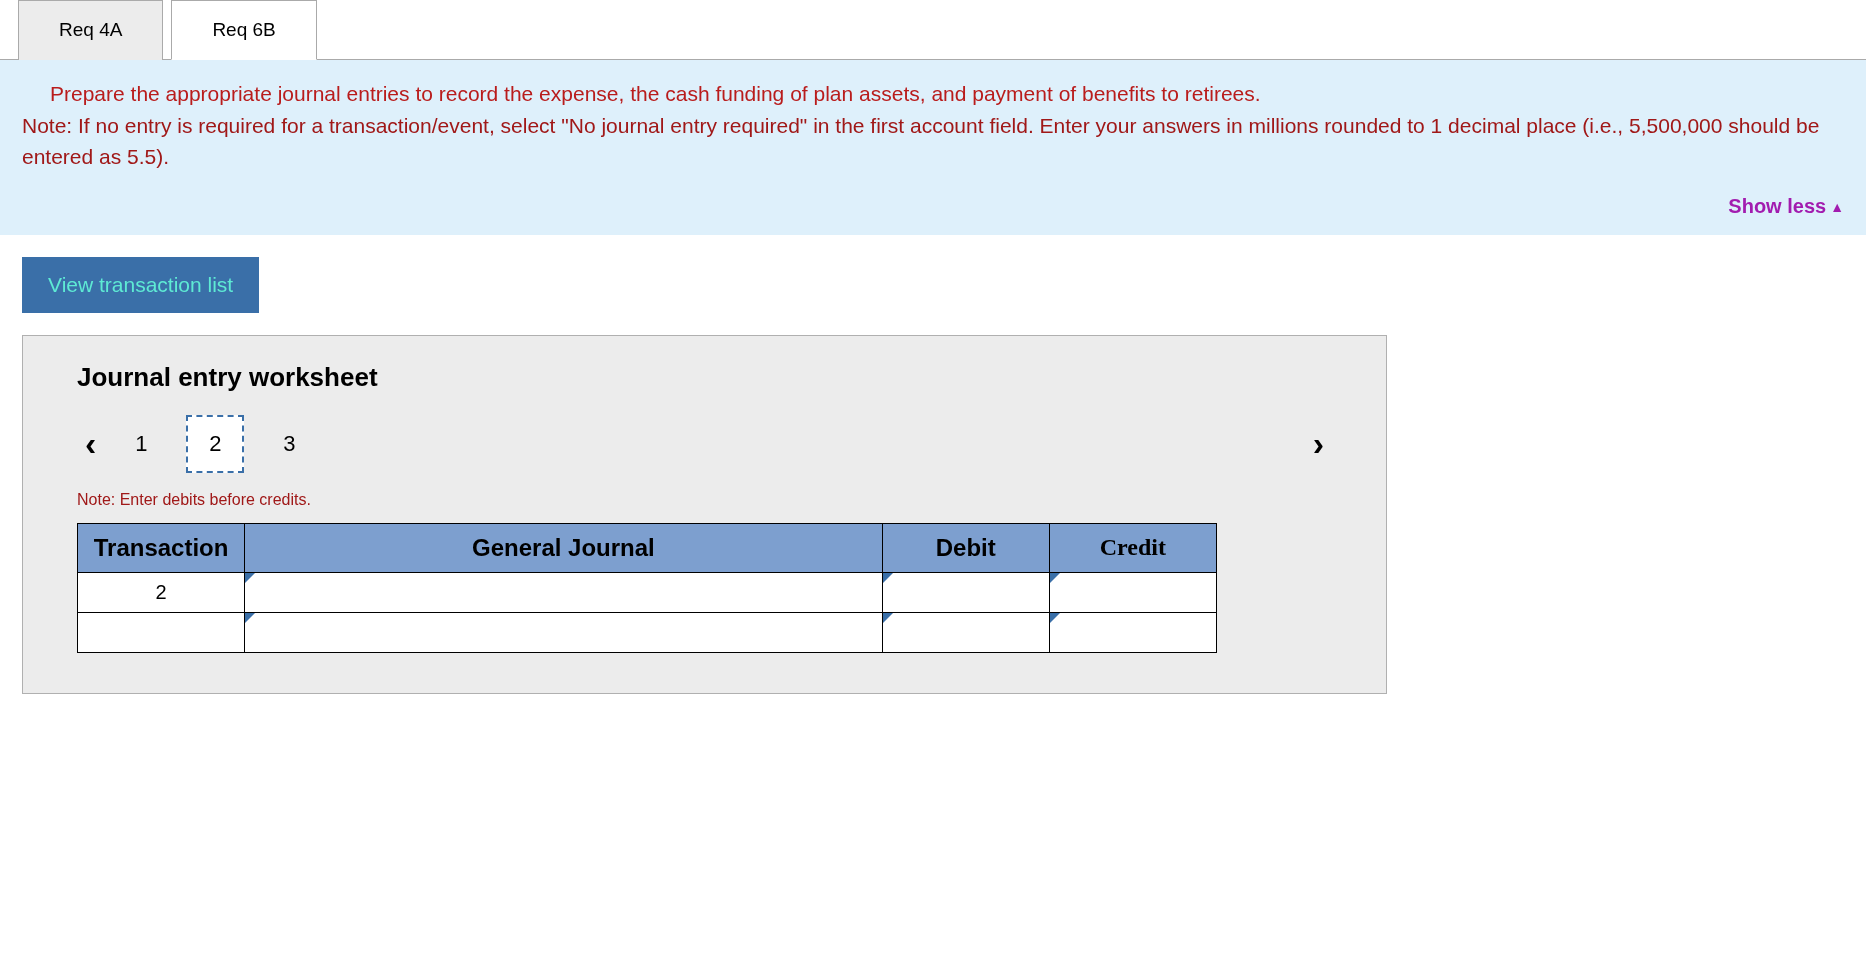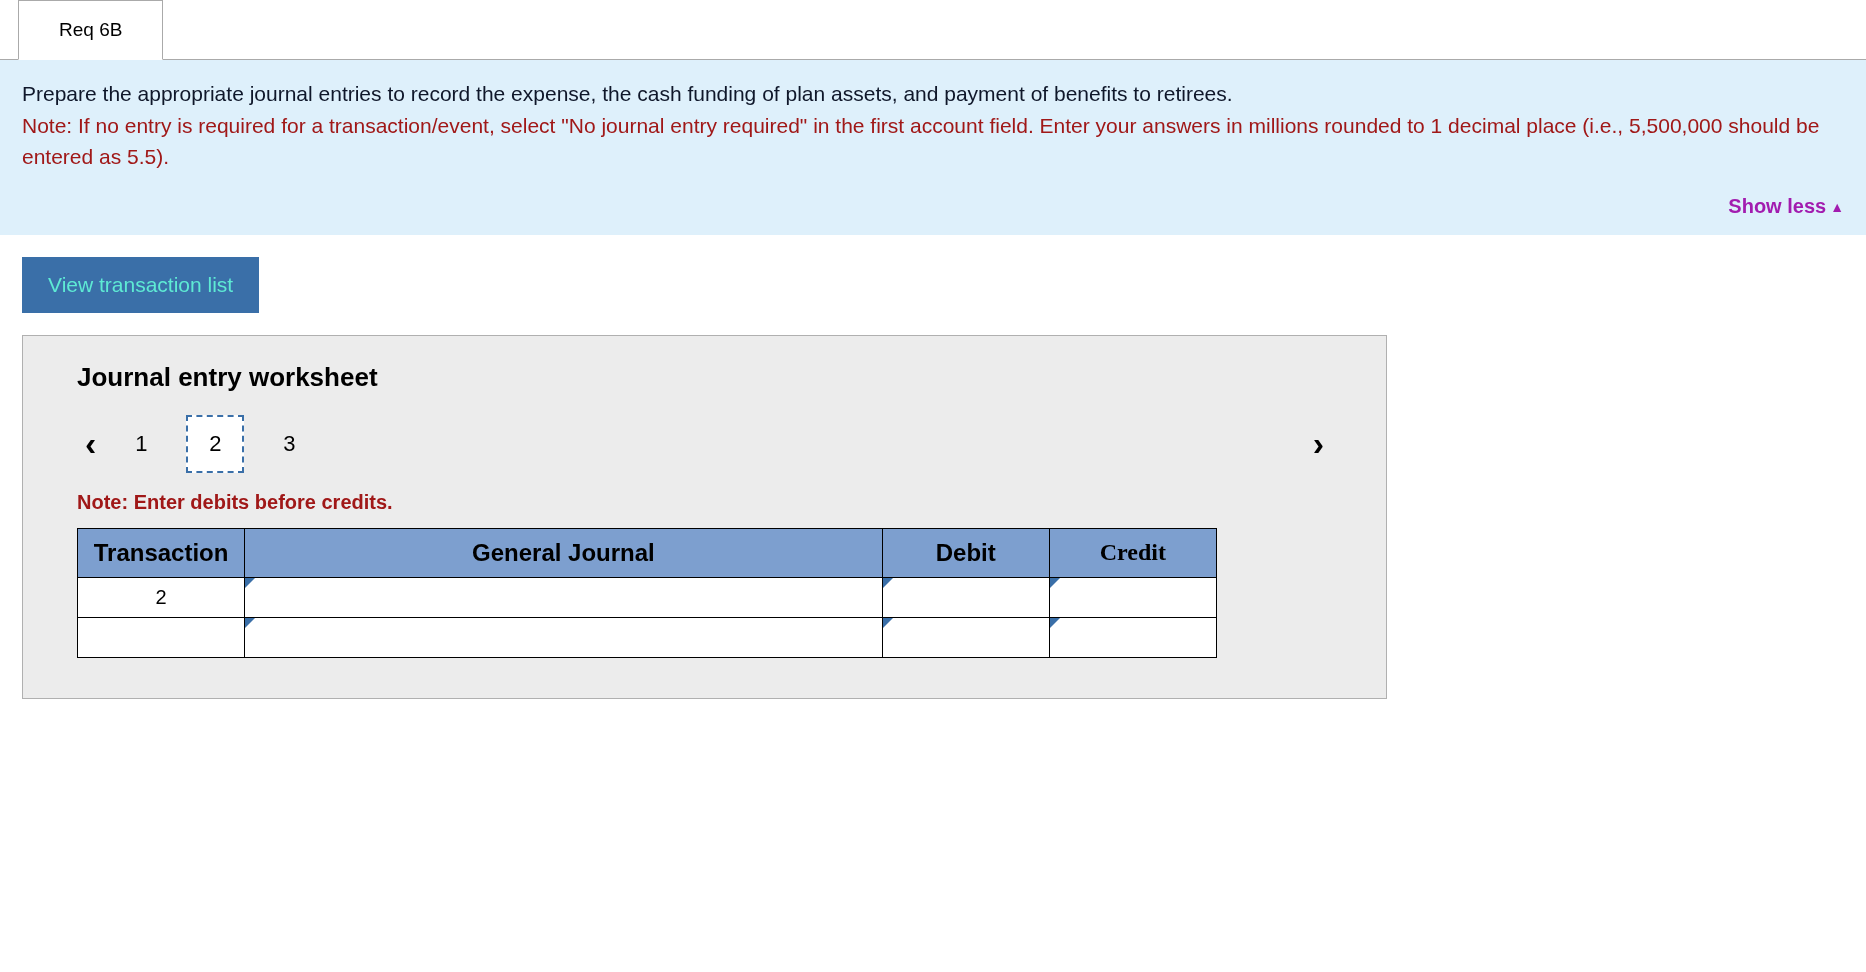--- a/index.html
+++ b/index.html
@@ -30,21 +30,21 @@
     background: #fff;
     border-bottom: 1px solid #fff;
   }
   .tab + .tab { margin-left: 0; }
   .instructions {
     background: #def0fb;
     padding: 18px 22px 14px 22px;
     font-size: 21px;
     line-height: 1.5;
   }
-  .instructions .main-text { color: #0f172a; }
+  .instructions .main-text { color: #b91c1c; margin-left: 28px; }
   .instructions .note-text { color: #a01818; }
   .show-less {
     text-align: right;
     color: #a21caf;
     font-weight: bold;
     font-size: 20px;
     margin-top: 18px;
     cursor: pointer;
   }
   .show-less .arrow-up-icon {
@@ -112,23 +112,22 @@
   .desc-box {
     background: #fff;
     border: 1px solid #c8c8c8;
     padding: 22px 24px;
     height: 160px;
     font-size: 21px;
     margin-bottom: 22px;
   }
   .note-line {
     color: #a01818;
-    font-size: 20px;
+    font-size: 16px;
     margin-bottom: 14px;
-    font-weight: bold;
   }
   .entry-table {
     border-collapse: collapse;
     width: 1140px;
   }
   .entry-table th {
     background: #7d9fcf;
     border: 1px solid #000;
     padding: 10px 8px;
     font-size: 24px;
@@ -154,20 +153,21 @@
     width: 0;
     height: 0;
     border-top: 10px solid #3a6fa8;
     border-right: 10px solid transparent;
   }
 </style>
 </head>
 <body>
 
 <div class="tabs">
+  <div class="tab">Req 4A</div>
   <div class="tab active">Req 6B</div>
 </div>
 
 <div class="instructions">
   <span class="main-text">Prepare the appropriate journal entries to record the expense, the cash funding of plan assets, and payment of benefits to retirees.</span><br>
   <span class="note-text">Note: If no entry is required for a transaction/event, select "No journal entry required" in the first account field. Enter your answers in millions rounded to 1 decimal place (i.e., 5,500,000 should be entered as 5.5).</span>
   <div class="show-less">
     <span>Show less</span><span class="arrow-up-icon">▲</span>
   </div>
 </div>

